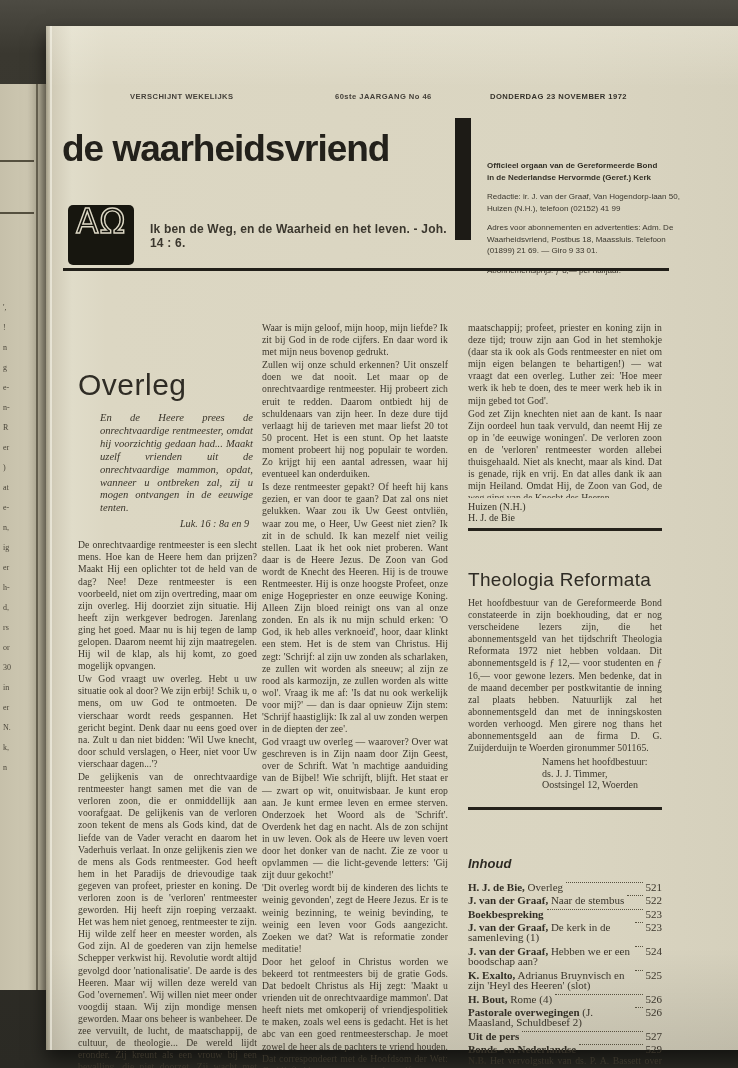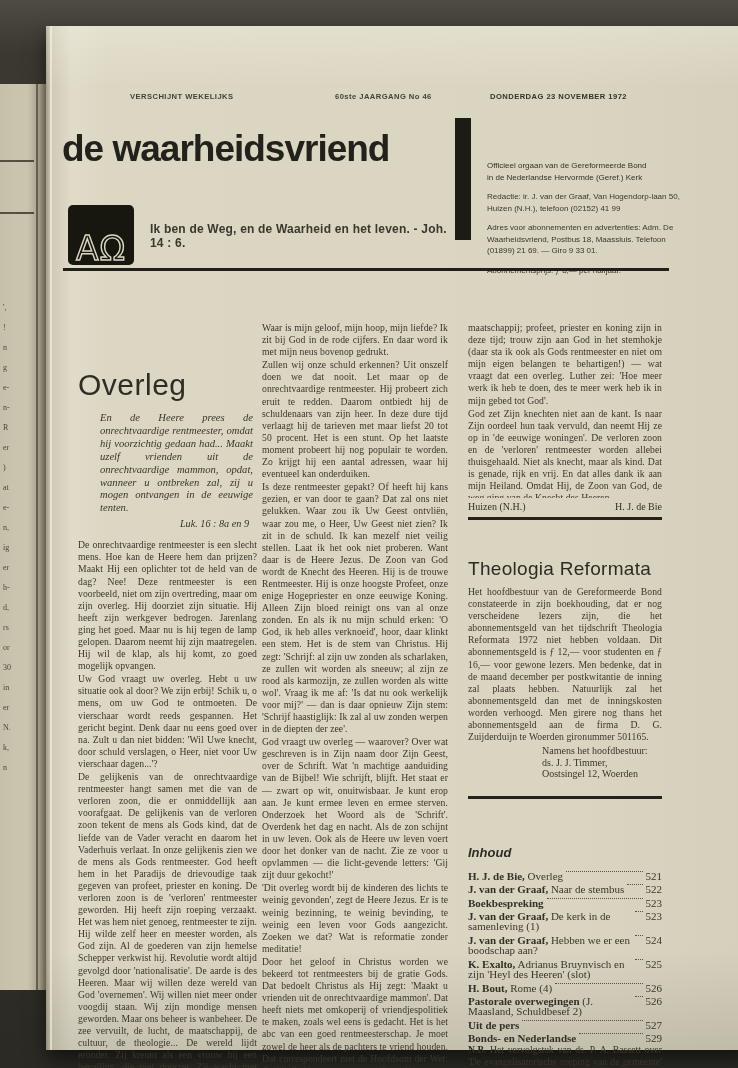--- a/index.html
+++ b/index.html
@@ -41,26 +41,26 @@
   #hdr-right{left:444px;top:66px;color:#34312a;}
   
   .masthead-title{
     position:absolute;left:16px;top:102px;margin:0;
     font-family:"Liberation Sans",sans-serif;font-weight:bold;font-size:37px;
     letter-spacing:-1px;color:#23211b;white-space:nowrap;
   }
   .vbar{position:absolute;left:409px;top:92px;width:16px;height:122px;background:#1d1b16;}
   .info{position:absolute;left:441px;top:134px;width:196px;
         font-family:"Liberation Sans",sans-serif;font-size:8px;line-height:11.5px;color:#3a362d;}
-  .info .official{font-weight:normal;margin:0 0 8px 0;color:#333027;}
+  .info .official{font-weight:bold;margin:0 0 8px 0;color:#333027;}
   .info p{margin:0 0 8px 0;}
   .info .prijs{margin-top:2px;}
   .logo{
     position:absolute;left:22px;top:179px;width:66px;height:60px;background:#17160f;
-    border-radius:5px;display:flex;align-items:flex-end;justify-content:center;
+    border-radius:5px;display:flex;align-items:flex-start;justify-content:center;
   }
   .logo span{
     font-family:"DejaVu Sans",sans-serif;font-size:33px;letter-spacing:1px;
     color:transparent;-webkit-text-stroke:1.4px #ddd8c5;line-height:1;
   }
   .tagline{position:absolute;left:104px;top:196px;width:300px;
     font-family:"Liberation Sans",sans-serif;font-weight:bold;font-size:12px;color:#3b372e;letter-spacing:.2px;}
   .main-rule{position:absolute;left:17px;top:242px;width:606px;height:3px;background:var(--dark,#211f19);}
   
   .col{position:absolute;top:250px;margin-top:46px;}
@@ -71,21 +71,21 @@
   .col p + p{margin-top:1px;}
   .headline{
     margin:46px 0 10px 0;font-family:"Liberation Sans",sans-serif;font-weight:400;
     font-size:30px;color:#2f2c25;letter-spacing:.5px;
   }
   .quote{margin:0 4px 0 22px;font-style:italic;font-size:10.6px;line-height:12.9px;
          color:#39342a;text-align:justify;}
   .quote-ref{margin:3px 8px 10px 0;text-align:right;font-style:italic;font-size:10.2px;color:#39342a;}
   .article-end{height:176px;overflow:hidden;}
   .sig-row{display:flex;justify-content:space-between;margin-top:3px;
-           font-size:10px;color:#343026;}
+           font-size:10px;color:#343026;flex-direction:column;}
   .thick-rule{height:3px;background:#25221b;}
   .rule1{margin-top:5px;}
   .theo-head{margin:38px 0 6px 0;font-family:"Liberation Sans",sans-serif;font-weight:400;
              font-size:19px;color:#2e2b24;letter-spacing:.3px;}
   .signoff{margin:2px 0 0 74px;font-size:10px;line-height:11.5px;color:var(--ink,#3b362b);}
   .rule2{margin-top:16px;}
   .inhoud-head{margin:46px 0 0 0;font-family:"Liberation Sans",sans-serif;font-weight:bold;
                font-style:italic;font-size:13px;color:#2e2b24;}
   .toc{margin-top:11px;}
   .toc-row{display:flex;align-items:flex-start;margin-top:3.2px;

